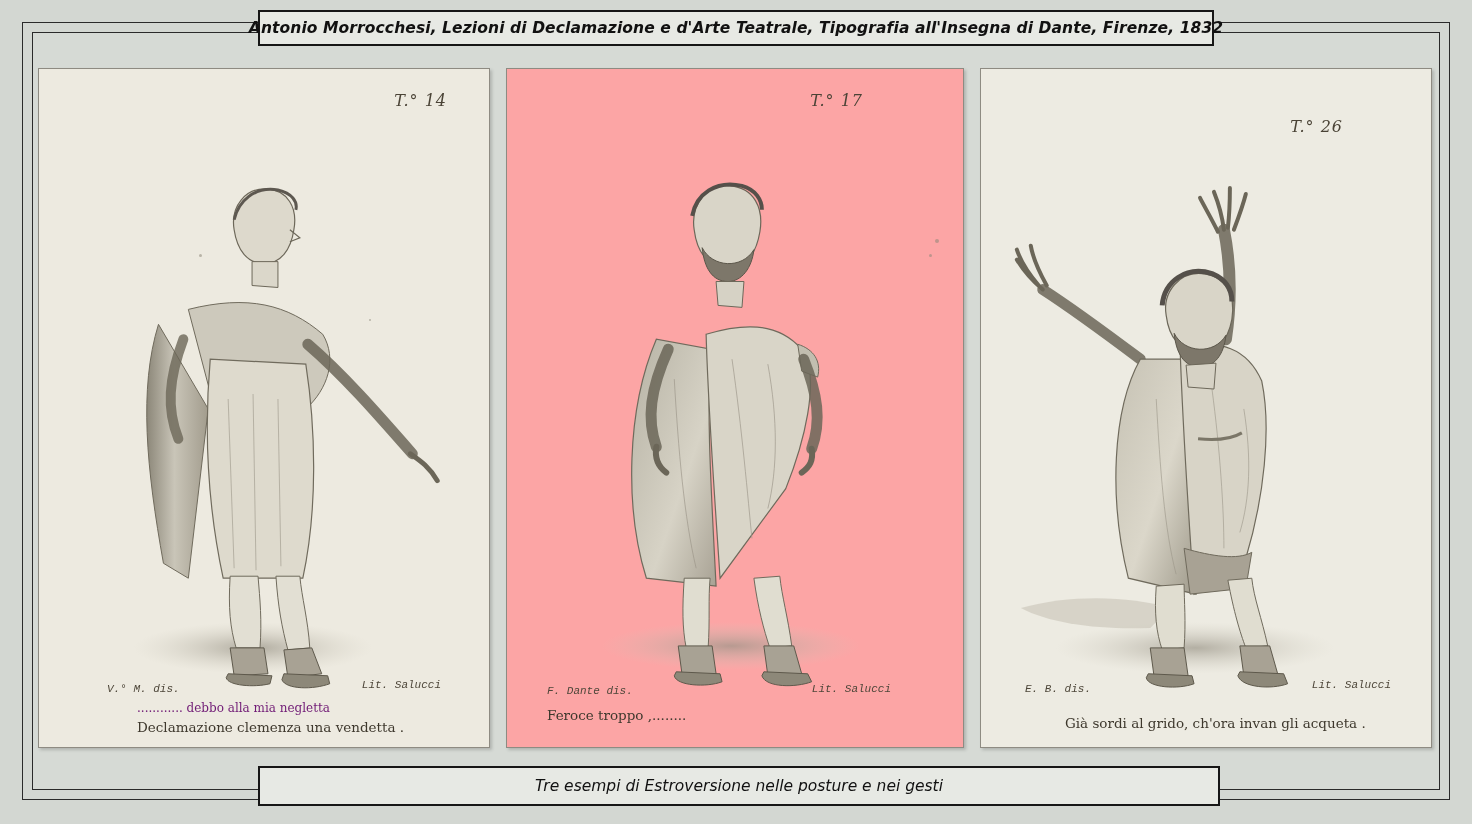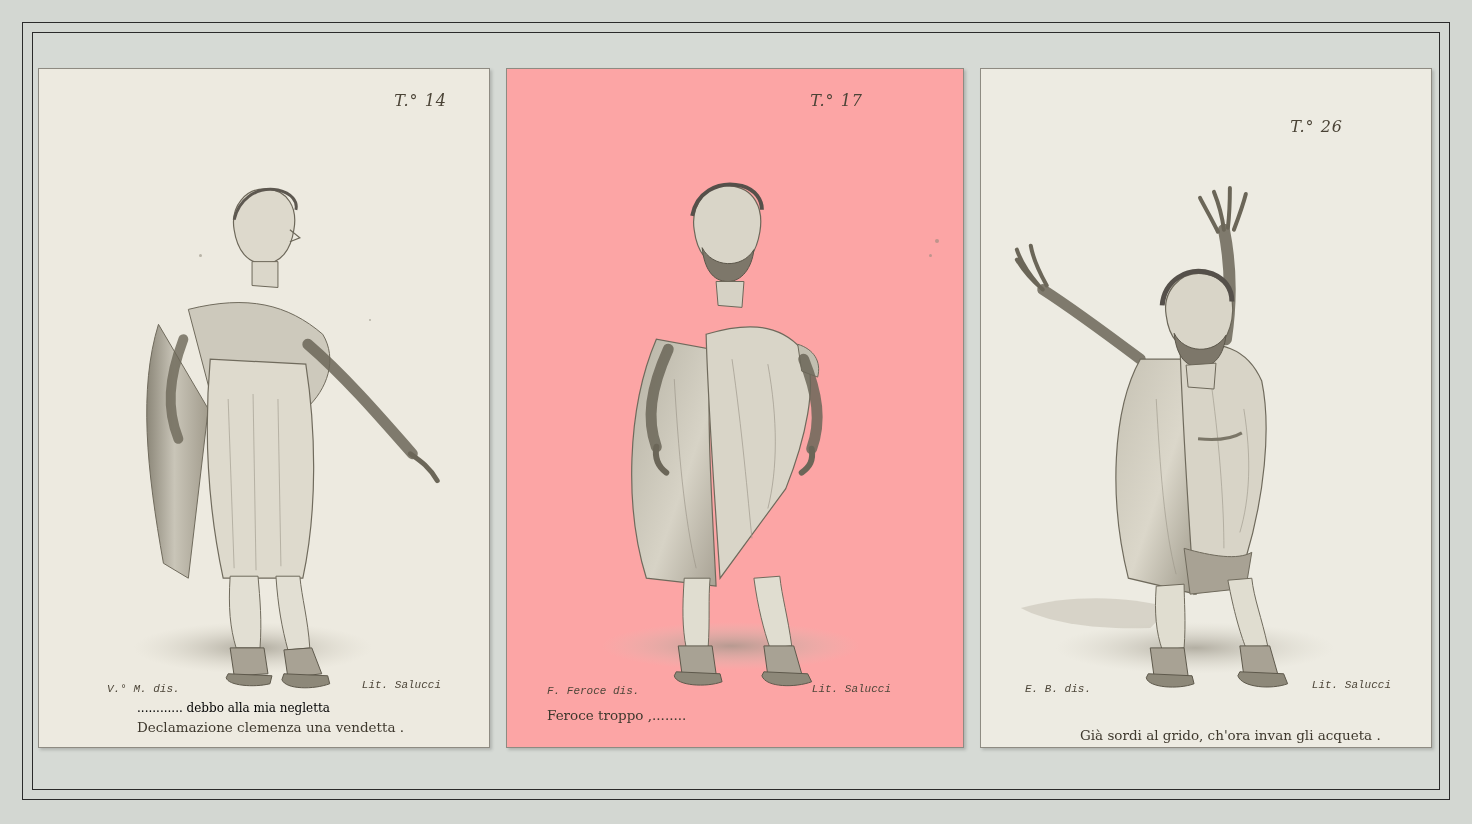--- a/index.html
+++ b/index.html
@@ -144,51 +144,54 @@
   }
   .plate-line {
     position: absolute;
     font-family: "DejaVu Serif", serif;
     font-size: 13.5px;
     color: #3e382d;
     white-space: nowrap;
   }
   .plate-line.small {
     font-size: 12px;
-    color: #000000;
+    color: #701a75;
   }
 
   .p1 .plate-sig-left  { left: 68px;  bottom: 52px; }
   .p1 .plate-sig-right { right: 48px; bottom: 56px; }
   .p1 .line-a { left: 98px; bottom: 32px; }
   .p1 .line-b { left: 98px; bottom: 12px; }
 
   .p2 .plate-sig-left  { left: 40px;  bottom: 50px; }
   .p2 .plate-sig-right { right: 72px; bottom: 52px; }
   .p2 .line-a { left: 40px; bottom: 24px; }
 
   .p3 .plate-sig-left  { left: 44px;  bottom: 52px; text-align: right; }
   .p3 .plate-sig-right { right: 40px; bottom: 56px; }
-  .p3 .line-a { left: 84px; bottom: 4px; margin-left: 15px; }
+  .p3 .line-a { left: 84px; bottom: 16px; }
 
   .speck {
     position: absolute;
     background: #8d8778;
     border-radius: 50%;
     opacity: .55;
   }
 </style>
 </head>
 <body>
 
 <div class="slide">
 
   <div class="outer-frame"></div>
   <div class="inner-frame"></div>
 
+  <div class="title-bar">
+    <span class="title-text">Antonio Morrocchesi, Lezioni di Declamazione e d'Arte Teatrale, Tipografia all'Insegna di Dante, Firenze, 1832</span>
+  </div>
 
   <div class="plates">
 
     <div class="plate p1">
       <span class="plate-number">T.° 14</span>
       <div class="fig-area">
         <svg class="fig-svg" viewBox="0 0 452 580" preserveAspectRatio="xMidYMid meet">
           <defs>
             <linearGradient id="cl1" x1="0" y1="0" x2="1" y2="0">
               <stop offset="0%" stop-color="#8c8779"></stop>
@@ -271,21 +274,21 @@
           <path d="M258 538 L288 538 L296 566 L262 568 Z" fill="#a8a294" stroke="#5e594c" stroke-width="1"></path>
           <path d="M168 568 C170 578 200 580 216 574 L214 566 L170 564 Z" fill="#8d8879" stroke="#5e594c" stroke-width="1"></path>
           <path d="M256 568 C260 580 290 580 306 574 L302 566 L258 564 Z" fill="#8d8879" stroke="#5e594c" stroke-width="1"></path>
 
           <path d="M188 120 C184 94 202 74 224 76 C248 78 258 98 254 122 C250 146 238 160 220 158 C202 156 191 144 188 120 Z" fill="#d9d5c8" stroke="#6c6759" stroke-width="1.2"></path>
           <path d="M186 106 C190 84 210 70 236 76 C250 80 256 90 256 100" stroke="#55504a" stroke-width="4" fill="none"></path>
           <path d="M196 138 C206 158 236 160 248 140 C246 158 236 172 222 172 C206 172 198 158 196 138 Z" fill="#7d776a" stroke="#5b564a" stroke-width="1"></path>
           <path d="M210 172 L212 196 L236 198 L238 172 Z" fill="#d6d2c5" stroke="#6c6759" stroke-width="1"></path>
         </svg>
       </div>
-      <span class="plate-sig-left">F. Feroce dis.</span>
+      <span class="plate-sig-left">F. Dante dis.</span>
       <span class="plate-sig-right">Lit. Salucci</span>
       <span class="plate-line line-a">Feroce troppo ,........</span>
       <i class="speck" style="left:428px;top:170px;width:4px;height:4px;"></i>
       <i class="speck" style="left:422px;top:185px;width:3px;height:3px;"></i>
     </div>
 
     <div class="plate p3">
       <span class="plate-number">T.° 26</span>
       <div class="fig-area">
         <svg class="fig-svg" viewBox="0 0 452 580" preserveAspectRatio="xMidYMid meet">
@@ -332,14 +335,17 @@
           <path d="M206 256 L208 278 L234 280 L236 254 Z" fill="#d6d2c5" stroke="#6c6759" stroke-width="1"></path>
         </svg>
       </div>
       <span class="plate-sig-left">E. B. dis.</span>
       <span class="plate-sig-right">Lit. Salucci</span>
       <span class="plate-line line-a">Già sordi al grido, ch'ora invan gli acqueta .</span>
     </div>
 
   </div>
 
+  <div class="caption-bar">
+    <span class="caption-text">Tre esempi di Estroversione nelle posture e nei gesti</span>
+  </div>
 
 </div>
 
 </body></html>

